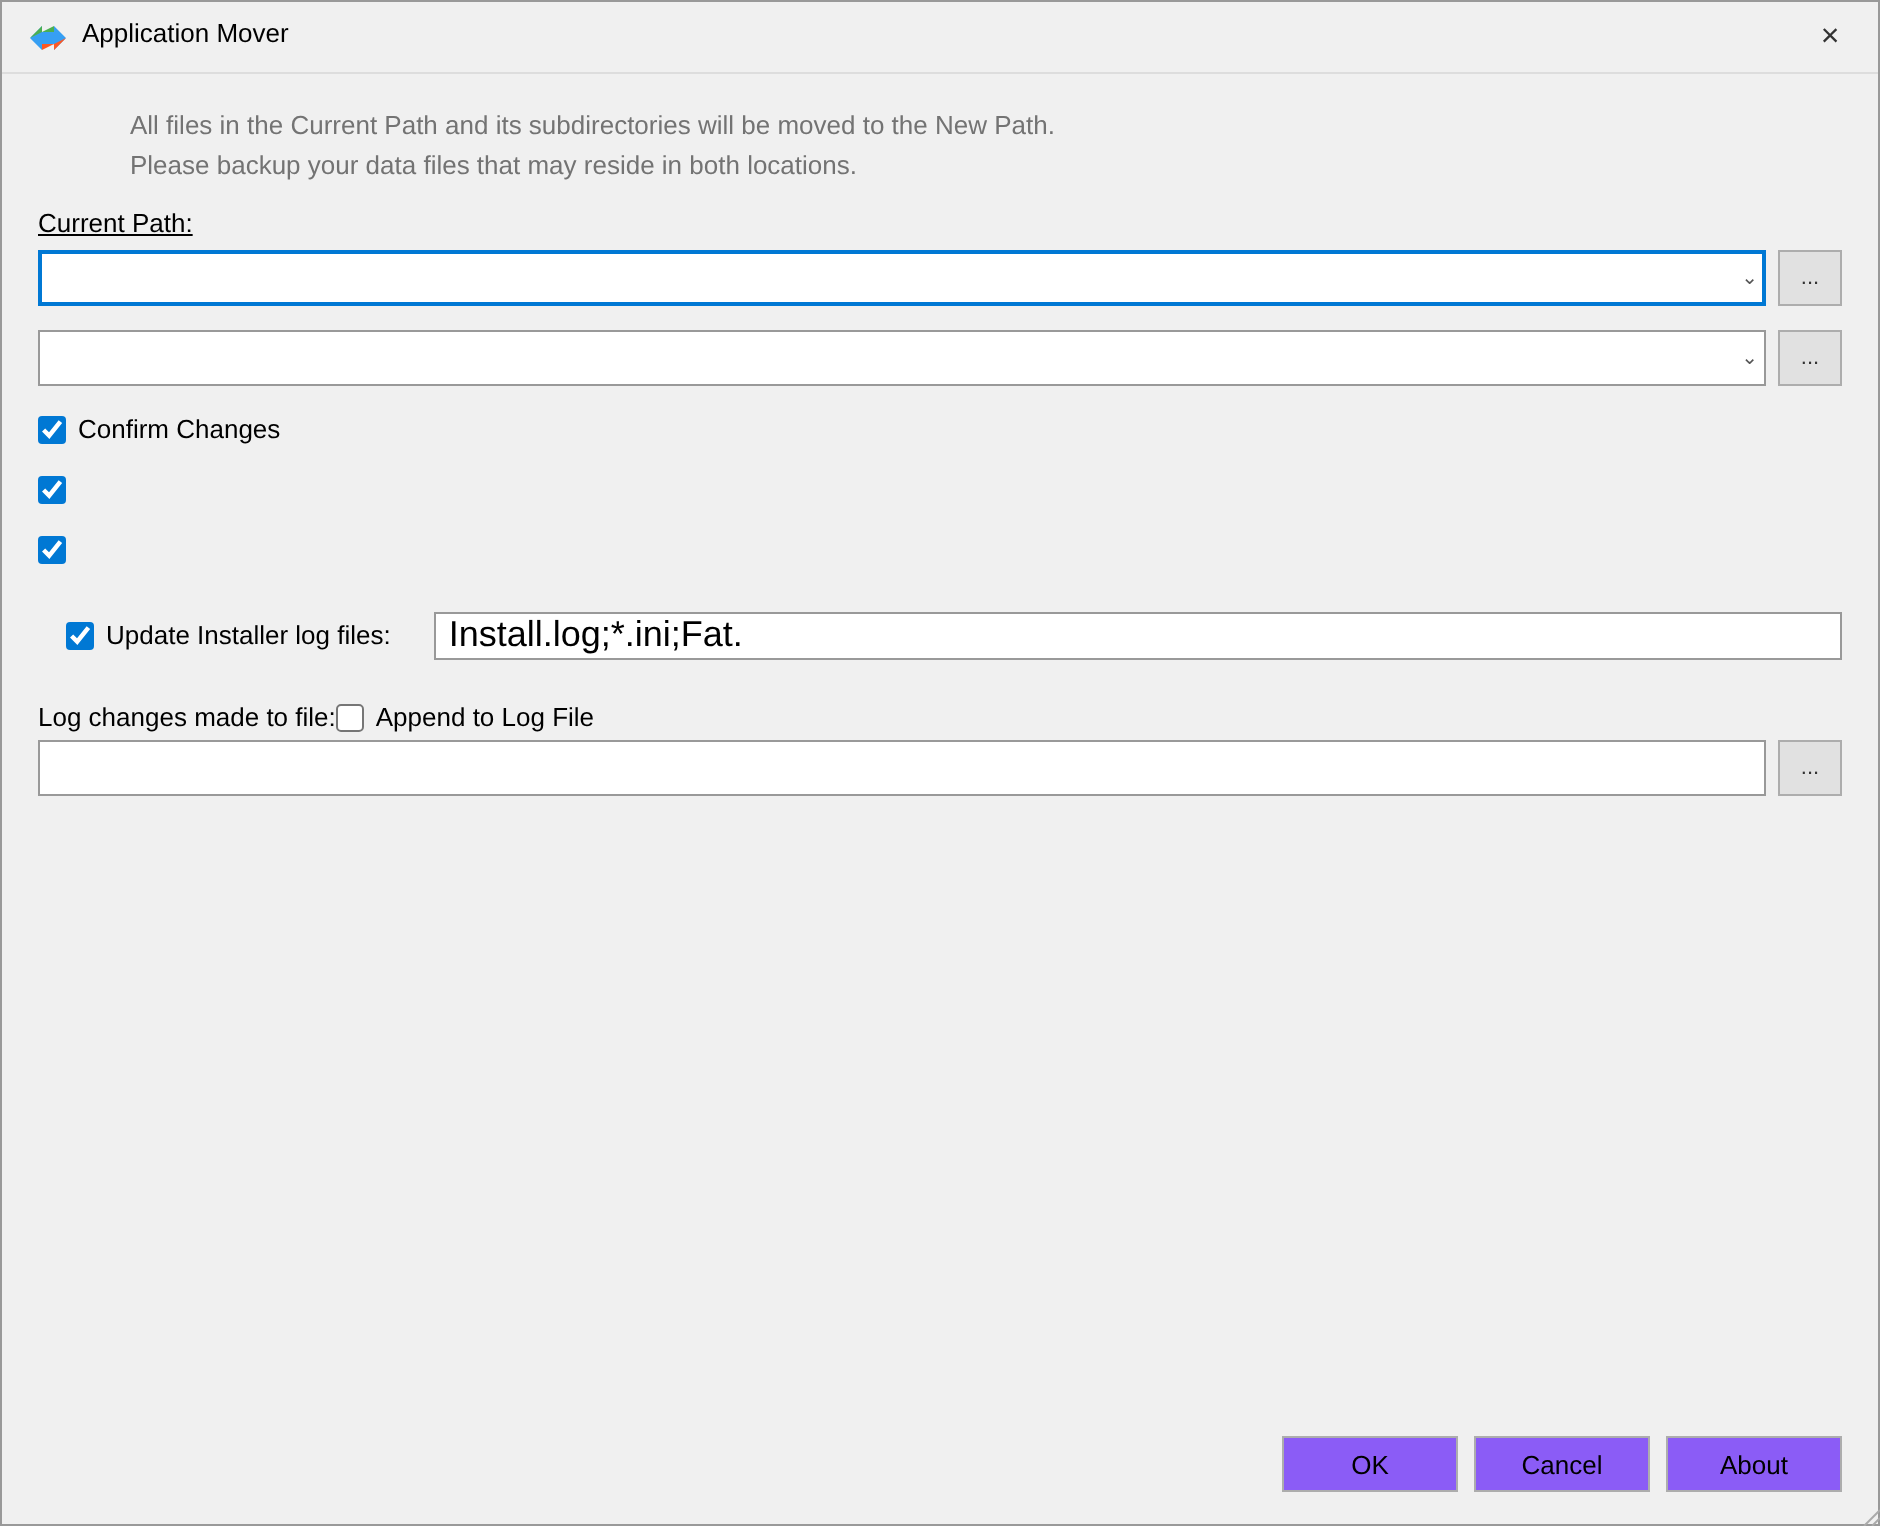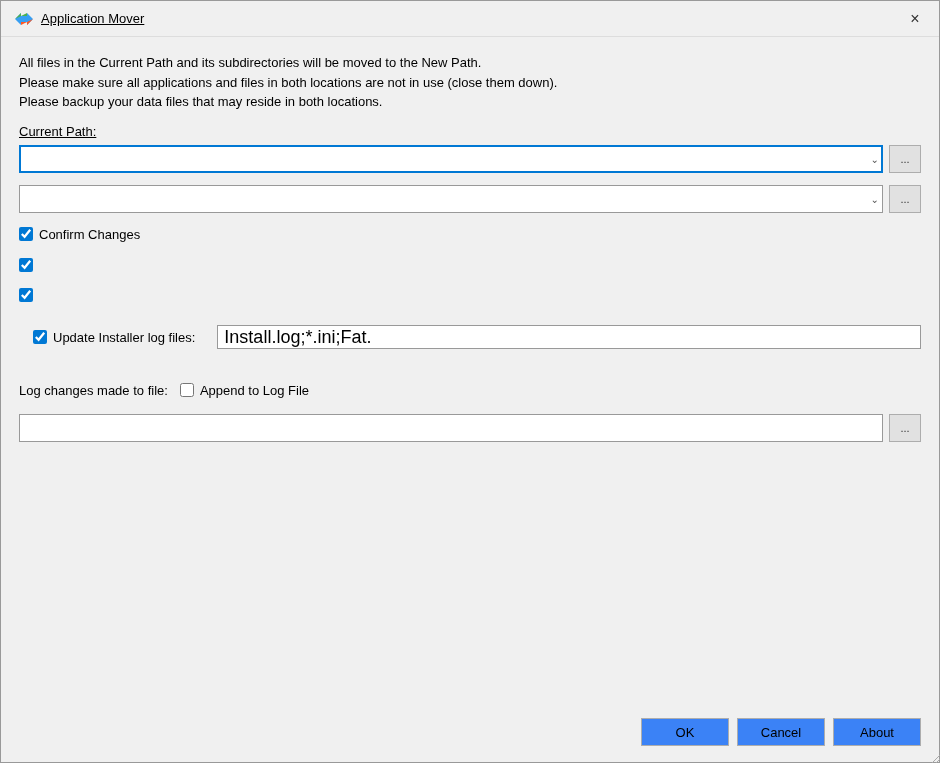--- a/index.html
+++ b/index.html
@@ -34,23 +34,21 @@
       padding: 8px 12px;
       display: flex;
       align-items: center;
       justify-content: space-between;
       border-bottom: 1px solid #ddd;
       height: 36px;
     }
 
     .title-bar-left {
       display: flex;
-      align-items: center;
       gap: 8px;
-      text-decoration: underline;
     }
 
     .app-icon {
       width: 20px;
       height: 20px;
     }
 
     .title-text {
       font-size: 13px;
       font-weight: normal;
@@ -73,22 +71,23 @@
 
     .content {
       padding: 16px 18px;
       flex: 1;
       display: flex;
       flex-direction: column;
       gap: 12px;
     }
 
     .description {
-      color: #000000;
+      color: #737373;
       line-height: 1.5;
+      margin-left: 46px;
     }
 
     .field-section {
       display: flex;
       flex-direction: column;
       gap: 4px;
     }
 
     .field-label {
       color: #000;
@@ -201,21 +200,21 @@
       display: flex;
       justify-content: flex-end;
       gap: 8px;
       padding: 12px 18px 16px;
       border-top: none;
     }
 
     .dialog-btn {
       width: 88px;
       height: 28px;
-      background: #3b82f6;
+      background: #8b5cf6;
       border: 1px solid #adadad;
       cursor: pointer;
       font-size: 13px;
       color: #000;
     }
 
     .resize-handle {
       width: 12px;
       height: 12px;
       position: absolute;
@@ -246,21 +245,20 @@
         </svg>
         <span class="title-text">Application Mover</span>
       </div>
       <button class="close-btn">×</button>
     </div>
 
     <div class="content">
 
       <div class="description">
         <div>All files in the Current Path and its subdirectories will be moved to the New Path.</div>
-        <div>Please make sure all applications and files in both locations are not in use (close them down).</div>
         <div>Please backup your data files that may reside in both locations.</div>
       </div>
 
       <div class="field-section">
         <div class="field-label">Current Path:</div>
         <div class="input-row">
           <div class="combo-container active" style="position:relative;">
             <input type="text" style="border: 2px solid rgb(0, 120, 212); background: white;" value="">
             <span class="dropdown-arrow">⌄</span>
           </div>
@@ -295,21 +293,21 @@
         <div class="checkbox-row" style="margin:14px;">
           <input type="checkbox" id="chk4" checked="" style="">
           <label class="checkbox-label" for="chk4">Update Installer log files:</label>
         </div>
         <input type="text" class="installer-input" value="Install.log;*.ini;Fat." style="">
       </div>
 
       <div class="log-file-section">
         <div class="log-top-row">
           <span class="log-label">Log changes made to file:</span>
-          <div class="checkbox-row" style="margin:12px;align-items:center;">
+          <div class="checkbox-row" style="margin:0;align-items:center;">
             <input type="checkbox" id="chk5" style="">
             <label class="checkbox-label" for="chk5">Append to Log File</label>
           </div>
         </div>
         <div class="input-row">
           <input type="text" style="flex: 1 1 0%; height: 28px; border: 1px solid rgb(153, 153, 153); background: white; padding: 2px 6px; font-size: 13px; outline: none;" value="">
           <button class="browse-btn">...</button>
         </div>
       </div>
     </div>

